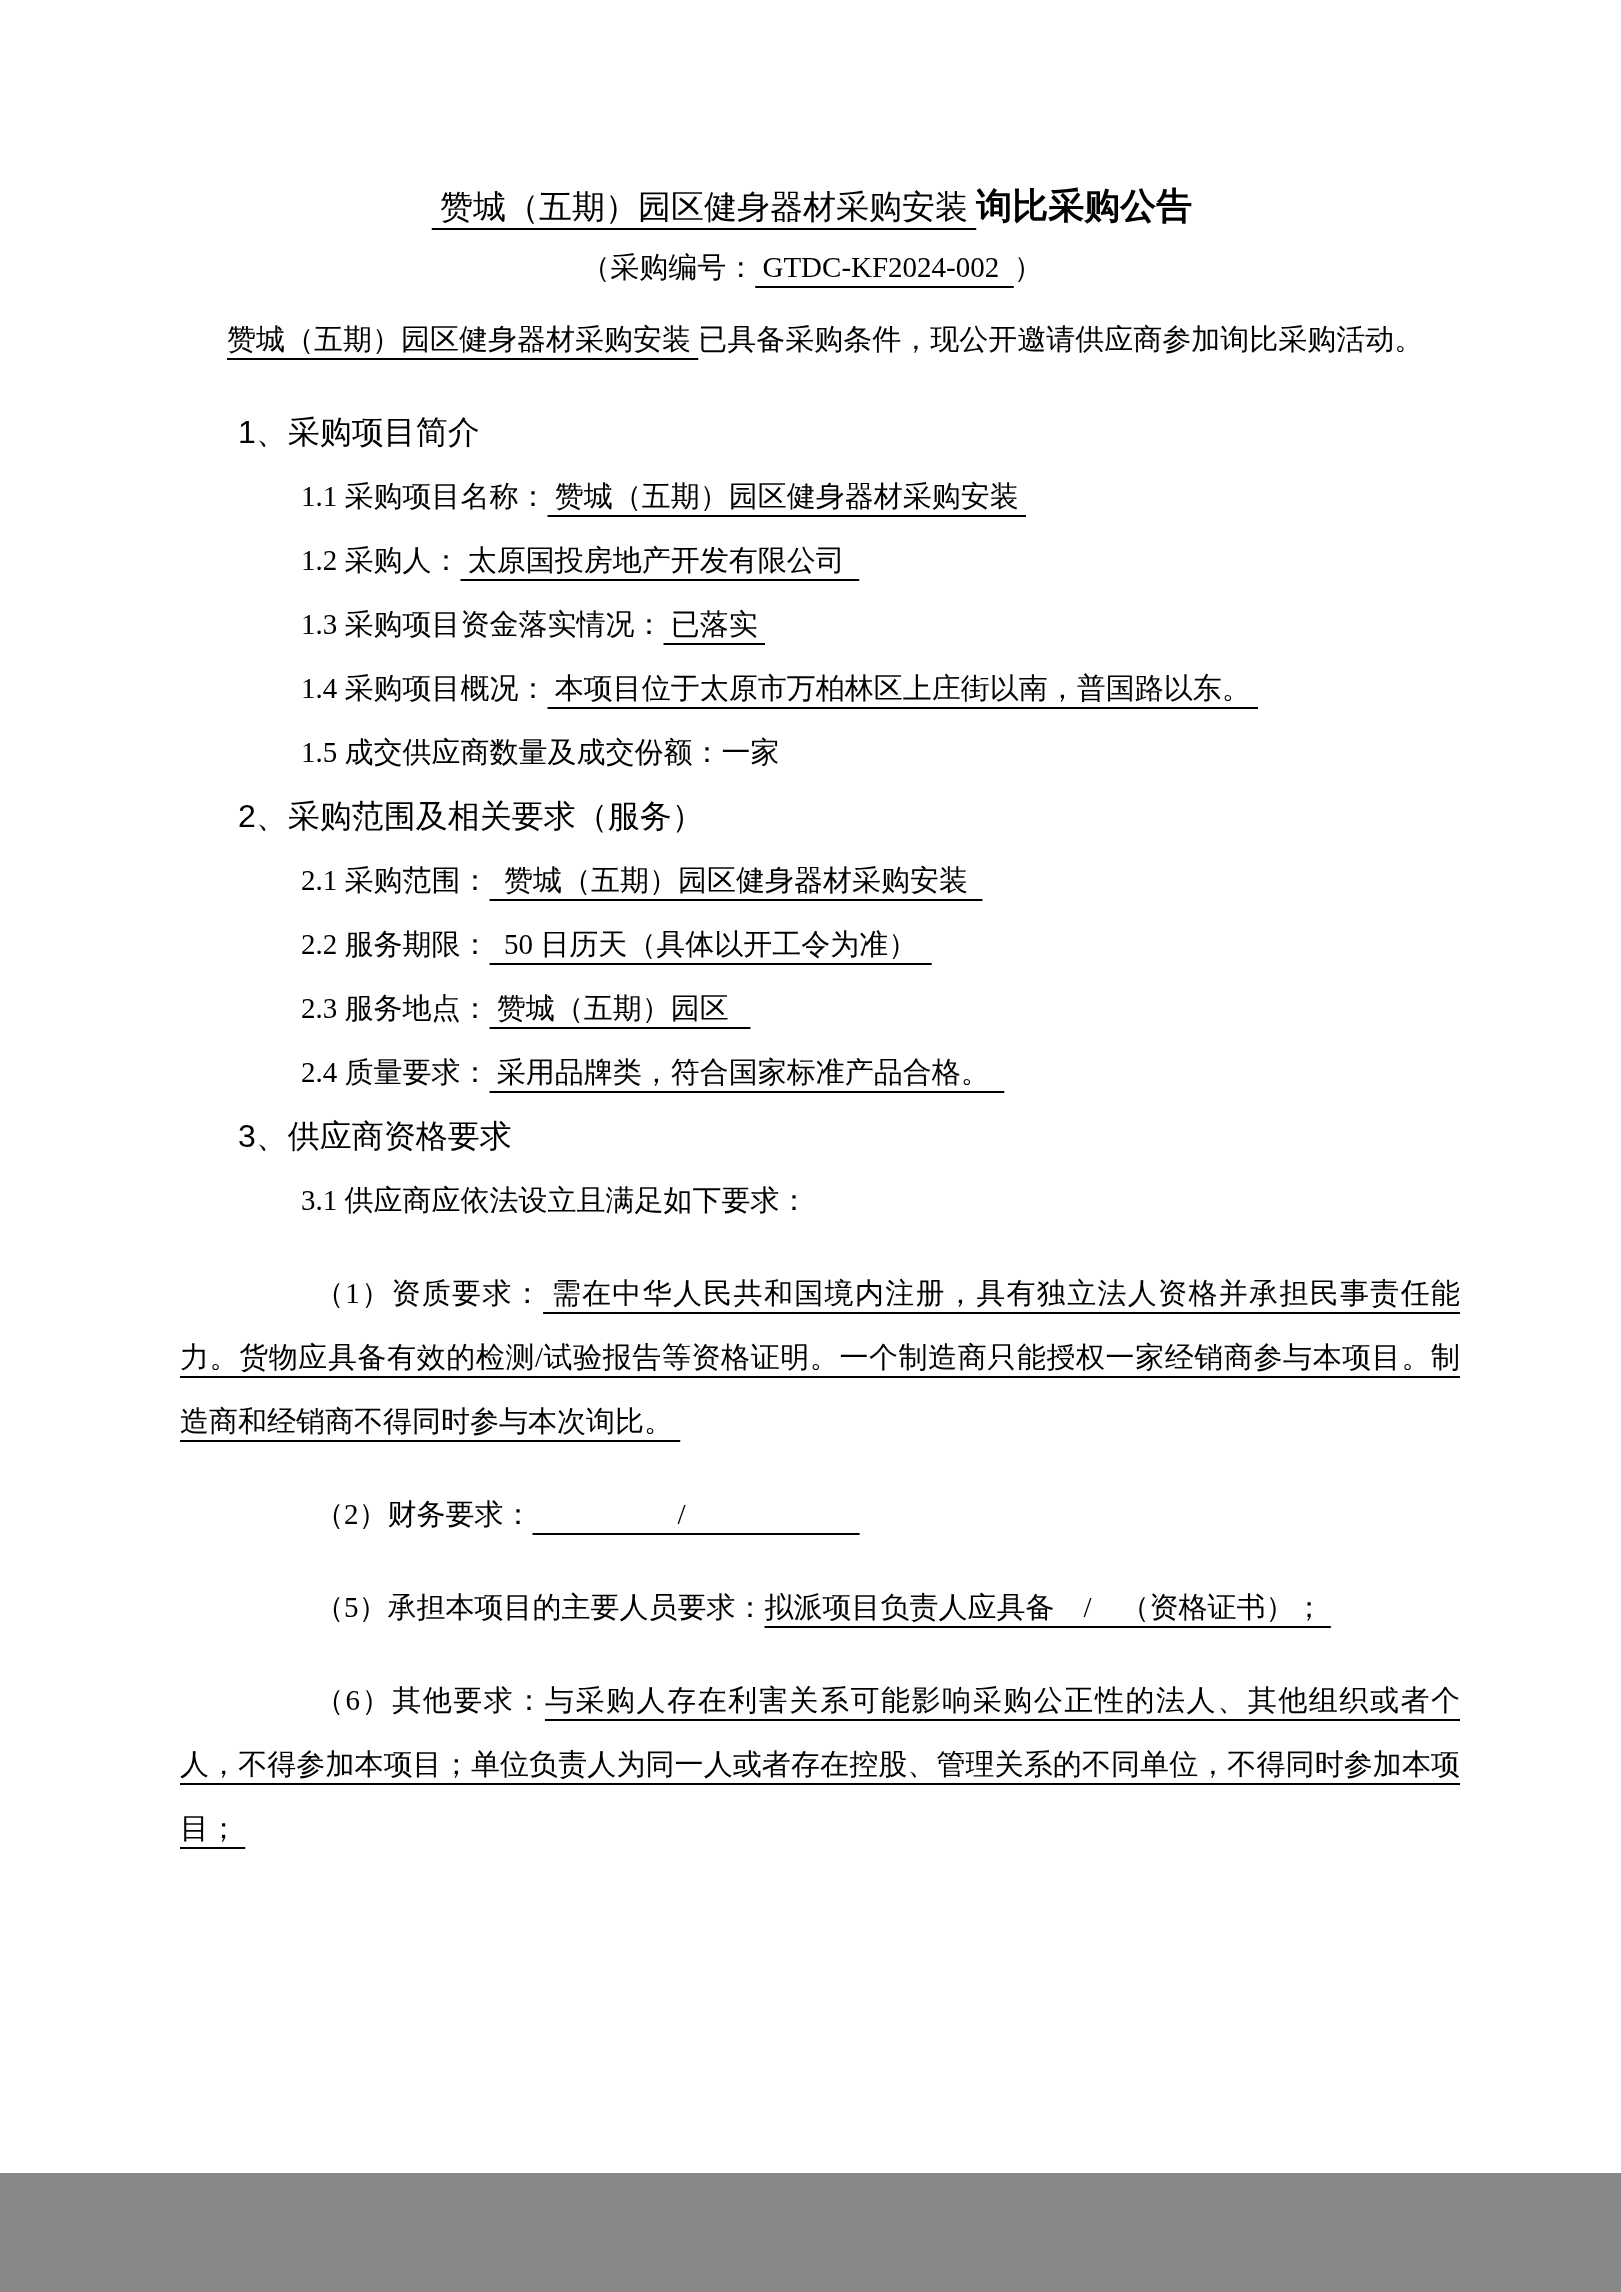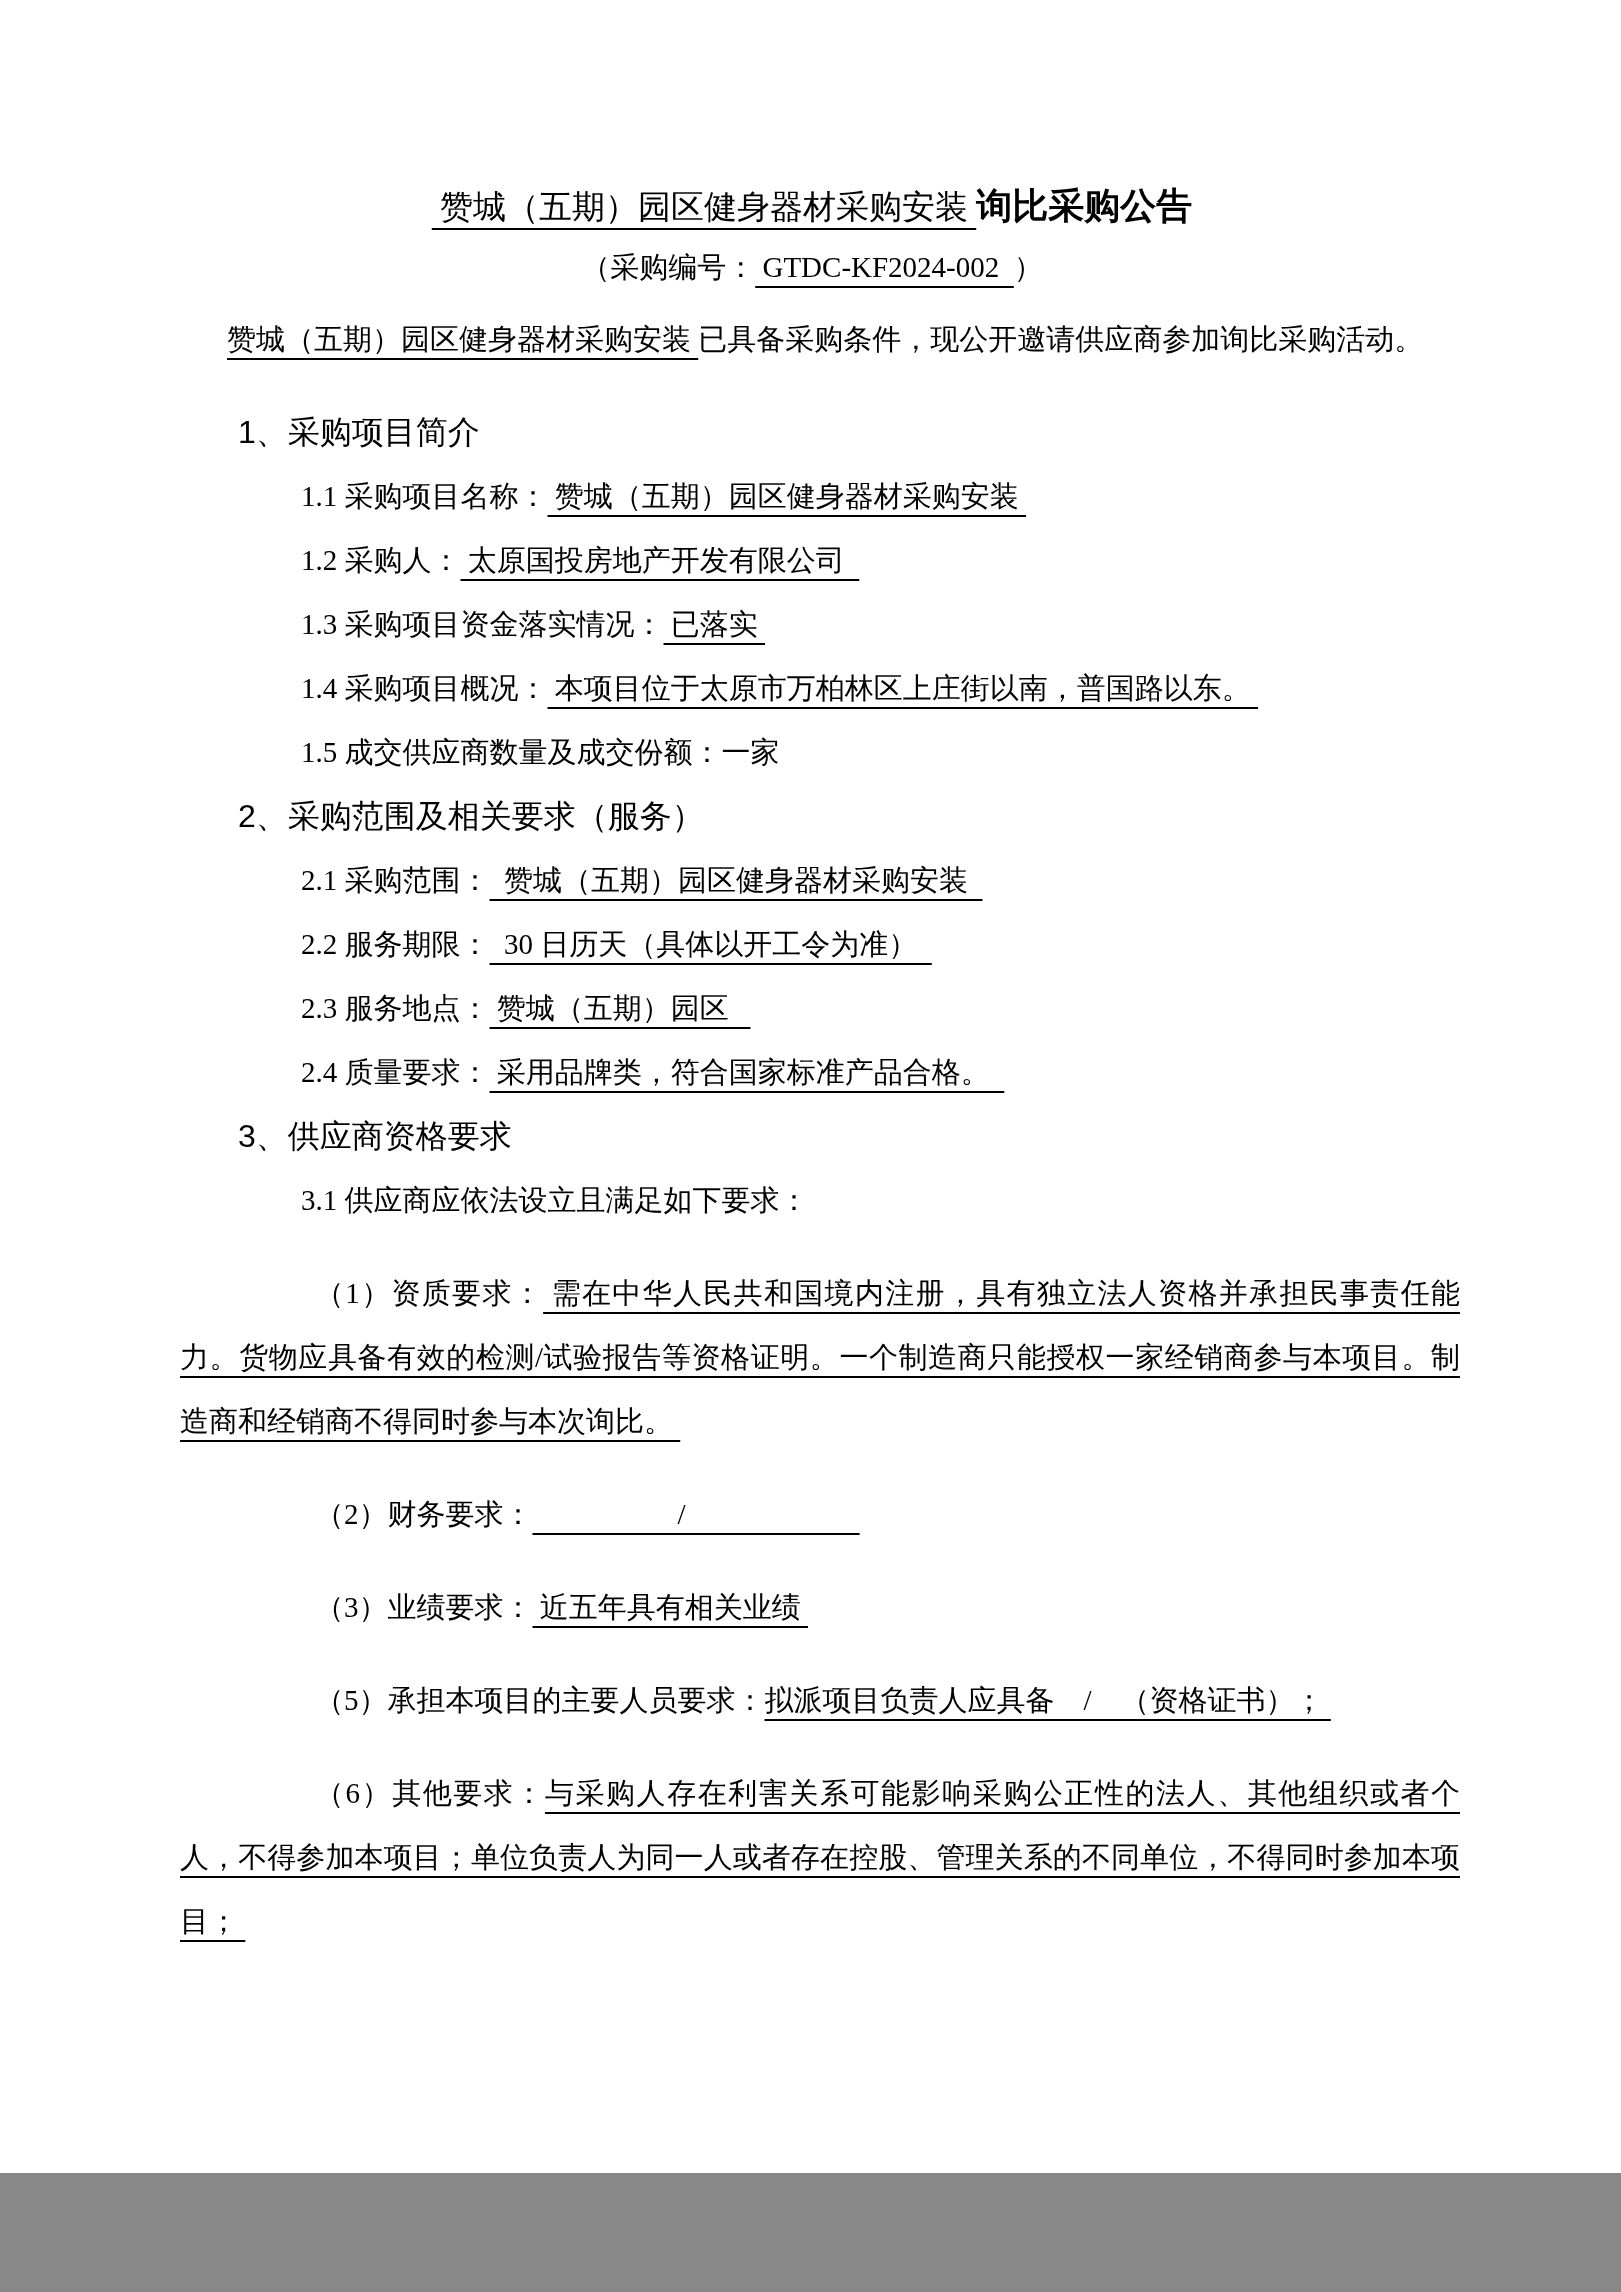--- a/index.html
+++ b/index.html
@@ -96,43 +96,40 @@
   <div class="item">
     <span>1.5 成交供应商数量及成交份额：一家</span><span class="u"></span>
   </div>
 
   <div class="heading">2、采购范围及相关要求（服务）</div>
 
   <div class="item">
     <span>2.1 采购范围：</span><span class="u">  赞城（五期）园区健身器材采购安装  </span>
   </div>
   <div class="item">
-    <span>2.2 服务期限：</span><span class="u">  30 日历天（具体以开工令为准）  </span>
+    <span>2.2 服务期限：</span><span class="u">  50 日历天（具体以开工令为准）  </span>
   </div>
   <div class="item">
     <span>2.3 服务地点：</span><span class="u"> 赞城（五期）园区   </span>
   </div>
   <div class="item">
     <span>2.4 质量要求：</span><span class="u"> 采用品牌类，符合国家标准产品合格。  </span>
   </div>
 
   <div class="heading">3、供应商资格要求</div>
 
   <div class="sub-intro">3.1 供应商应依法设立且满足如下要求：</div>
 
   <p class="req">
     <span>（1）资质要求：</span><span class="u"> 需在中华人民共和国境内注册，具有独立法人资格并承担民事责任能力。货物应具备有效的检测/试验报告等资格证明。一个制造商只能授权一家经销商参与本项目。制造商和经销商不得同时参与本次询比。 </span>
   </p>
   <p class="req">
     <span>（2）财务要求：</span><span class="u">　　　　　/　　　　　　</span>
   </p>
   <p class="req">
-    <span>（3）业绩要求：</span><span class="u"> 近五年具有相关业绩 </span>
-  </p>
-  <p class="req">
     <span>（5）承担本项目的主要人员要求：</span><span class="u">拟派项目负责人应具备　/　（资格证书）； </span>
   </p>
   <p class="req">
     <span>（6）其他要求：</span><span class="u">与采购人存在利害关系可能影响采购公正性的法人、其他组织或者个人，不得参加本项目；单位负责人为同一人或者存在控股、管理关系的不同单位，不得同时参加本项目； </span>
   </p>
 
 </div>
 
 
 </body></html>

